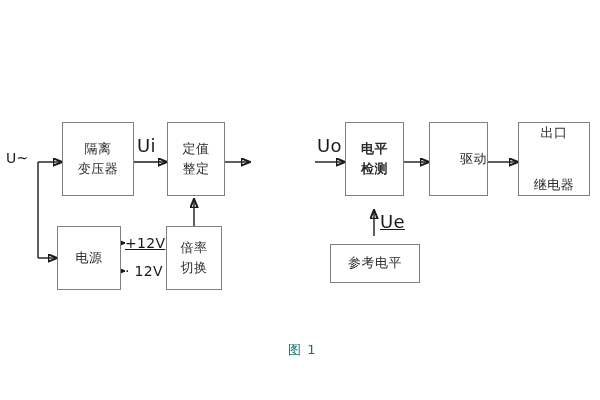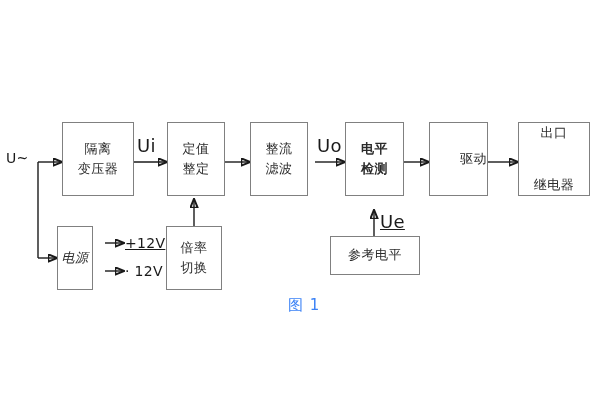--- a/index.html
+++ b/index.html
@@ -39,24 +39,25 @@
   }
   .lbl-big {
     position: absolute;
     color: #1a1a1a;
     font-size: 14px;
     white-space: nowrap;
     letter-spacing: 0.3px;
   }
   .caption {
     position: absolute;
-    color: #3b82f6;
-    font-size: 15px;
+    color: #0f766e;
+    font-size: 13px;
     white-space: nowrap;
     letter-spacing: 1px;
+    margin-top: 45px;
   }
   svg.wires {
     position: absolute;
     left: 0;
     top: 0;
     width: 600px;
     height: 400px;
     overflow: visible;
   }
   svg.wires line, svg.wires polyline, svg.wires path {
@@ -100,49 +101,45 @@
   <div class="box" style="left:62px; top:122px; width:72px; height:74px;">
     <span>隔离</span>
     <span>变压器</span>
   </div>
 
   <div class="box" style="left:167px; top:122px; width:58px; height:74px;text-align:center;">
     <span>定值</span>
     <span>整定</span>
   </div>
 
-  <div class="box" style="left:250px; top:122px; width:58px; height:74px;">
-    <span>整流</span>
-    <span>滤波</span>
-  </div>
 
   <div class="box" style="left:345px; top:122px; width:59px; height:74px;font-weight:bold;">
     <span>电平</span>
     <span>检测</span>
   </div>
 
   <div class="box" style="left:429px; top:122px; width:59px; height:74px;align-items:flex-end;">
     <span>驱动</span>
   </div>
 
   <div class="box" style="left:518px; top:122px; width:72px; height:74px;justify-content:space-between;">
     <span>出口</span>
     <span>继电器</span>
   </div>
 
-  <div class="box" style="left:57px; top:226px; width:36px; height:64px;font-style:italic;">
+  <div class="box" style="left:57px; top:226px; width:64px; height:64px;">
     <span>电源</span>
   </div>
 
   <div class="box" style="left:166px; top:226px; width:56px; height:64px;align-items:center;">
     <span>倍率</span>
     <span>切换</span>
   </div>
 
-  <div class="box" style="left:330px; top:236px; width:90px; height:39px;">
+  <div class="box" style="left:330px; top:244px; width:90px; height:39px;">
     <span>参考电平</span>
   </div>
 
   <div class="lbl" style="left:137px; top:135px;">Ui</div>
   <div class="lbl" style="left:317px; top:135px;">Uo</div>
   <div class="lbl" style="left:380px; top:211px;text-decoration:underline;">Ue</div>
 
   <div class="lbl-big" style="left:125px; top:235px;text-decoration:underline;">+12V</div>
   <div class="lbl-big" style="left:125px; top:263px;">· 12V</div>
 

